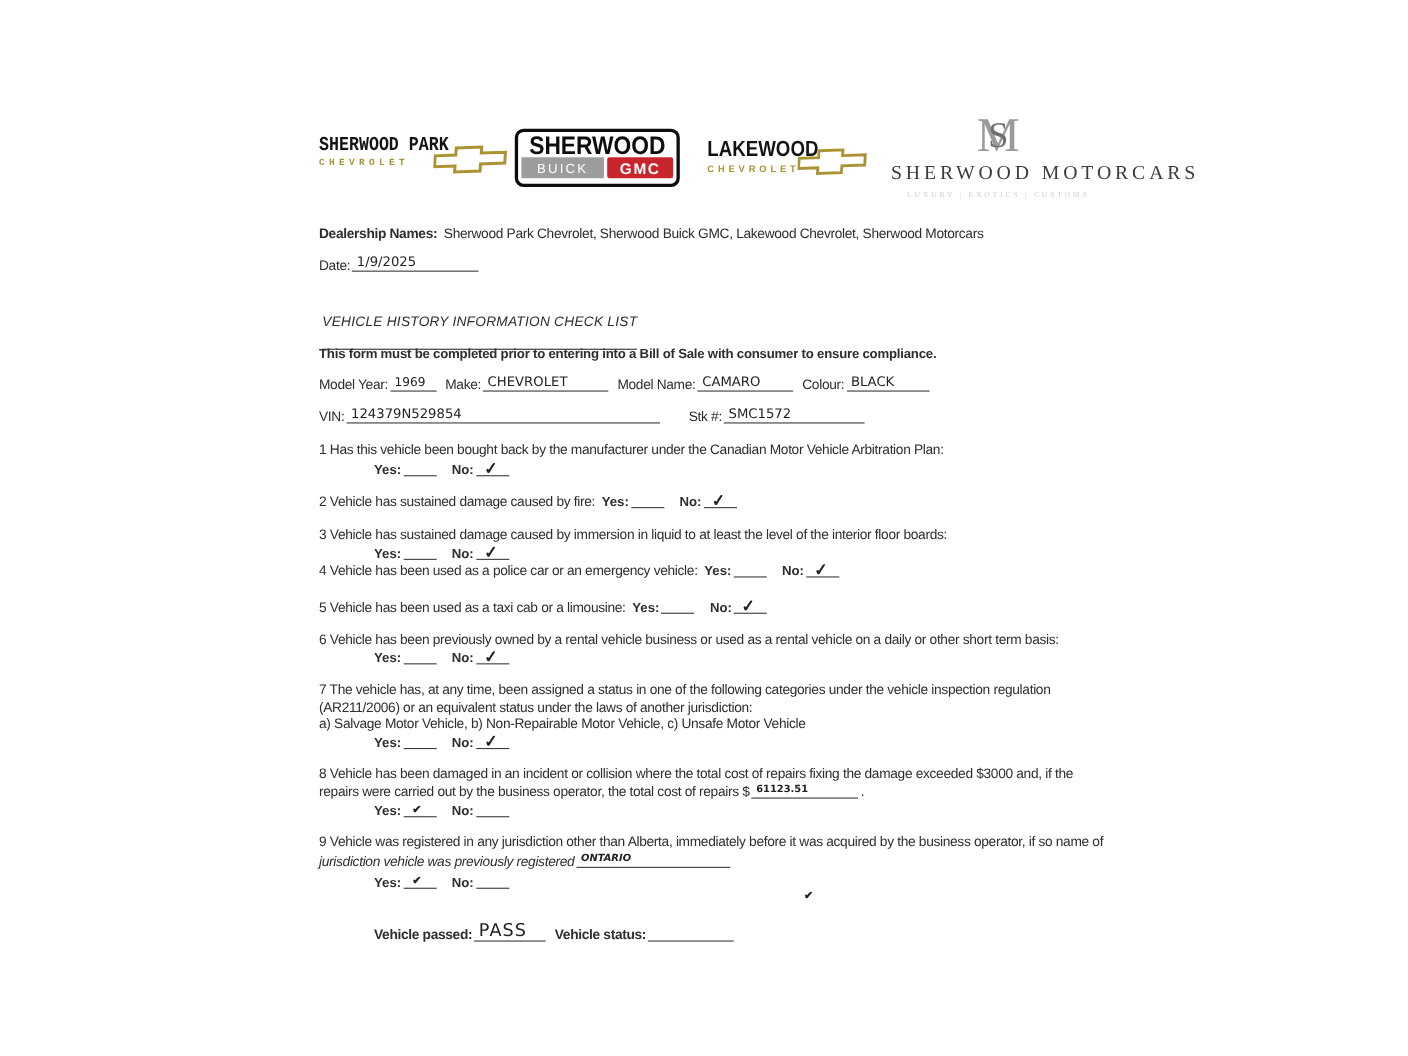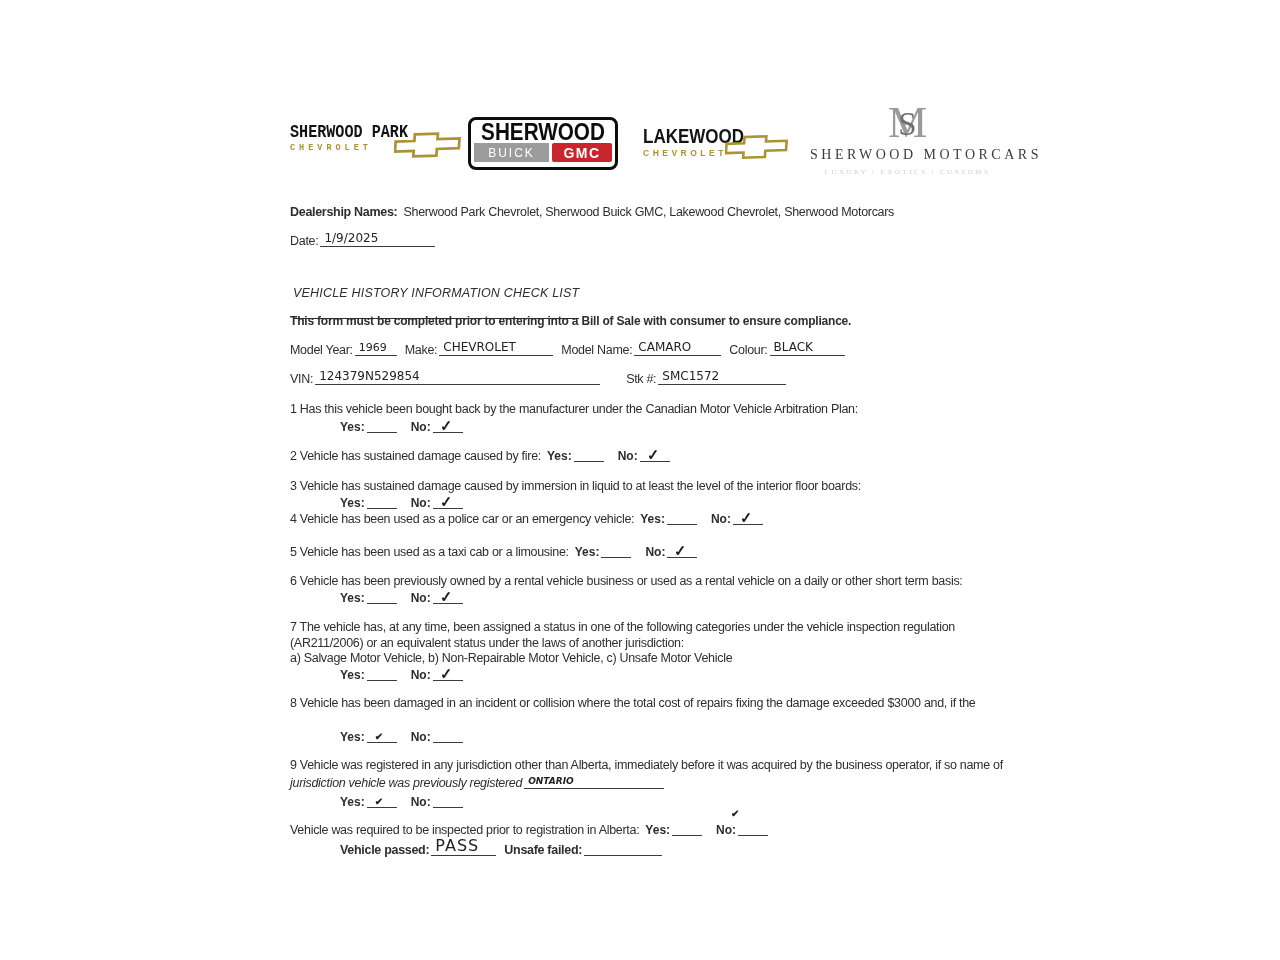--- a/index.html
+++ b/index.html
@@ -81,21 +81,21 @@
   .lk-logo { width:160px; }
   .lk-logo .logo-title { font-size:20px; transform:scaleX(0.85); }
 
   .ms-logo { width:195px; text-align:center; font-family:"Liberation Serif", serif; }
   .ms-mono { position:relative; display:inline-block; height:46px; line-height:46px; }
   .ms-m { font-size:44px; color:#9a9a9a; }
   .ms-s {
     position:absolute; left:50%; top:4px; transform:translateX(-50%);
     font-size:33px; color:#6f6f6f; line-height:40px;
   }
-  .ms-title { font-size:14px; letter-spacing:3.5px; color:#3c3c3c; margin-top:1px; white-space:nowrap; }
+  .ms-title { font-size:18px; letter-spacing:3.5px; color:#3c3c3c; margin-top:1px; white-space:nowrap; }
   .ms-tag { font-size:7px; letter-spacing:2.5px; color:#cfcfcf; margin-top:5px; white-space:nowrap; }
 </style>
 </head>
 <body>
 
 <div class="canvas">
 
   <div class="abs sp-logo" style="left:290px; top:123px;font-family:Liberation Mono, monospace;">
     <div class="logo-title">SHERWOOD PARK</div>
     <div class="gold-sub">CHEVROLET</div>
@@ -183,33 +183,33 @@
   </div>
 
   <div class="abs q" style="left:290px; top:620px;">7 The vehicle has, at any time, been assigned a status in one of the following categories under the vehicle inspection regulation</div>
   <div class="abs q" style="left:290px; top:636px;">(AR211/2006) or an equivalent status under the laws of another jurisdiction:</div>
   <div class="abs q" style="left:290px; top:651px;">a) Salvage Motor Vehicle, b) Non-Repairable Motor Vehicle, c) Unsafe Motor Vehicle</div>
   <div class="abs yn" style="left:340px; top:667px;">
     <span class="b">Yes:</span><span class="uline w30"></span><span class="sp"></span><span class="b">No:</span><span class="uline w30"><span class="chk">✓</span></span>
   </div>
 
   <div class="abs q" style="left:290px; top:696px;">8 Vehicle has been damaged in an incident or collision where the total cost of repairs fixing the damage exceeded $3000 and, if the</div>
+  <div class="abs q" style="left:290px; top:712px;">
+    <span>repairs were carried out by the business operator, the total cost of repairs $</span><span class="uline w97"><span class="fill fill-sm">61123.51</span></span><span>.</span>
+  </div>
   <div class="abs yn" style="left:340px; top:729px;">
     <span class="b">Yes:</span><span class="uline w30"><span class="chk chk-sm">✔</span></span><span class="sp"></span><span class="b">No:</span><span class="uline w30"></span>
   </div>
 
   <div class="abs q" style="left:290px; top:758px;">9 Vehicle was registered in any jurisdiction other than Alberta, immediately before it was acquired by the business operator, if so name of</div>
   <div class="abs q" style="left:290px; top:775px;font-style:italic;">
     <span>jurisdiction vehicle was previously registered</span><span class="uline w140"><span class="fill fill-sm">ONTARIO</span></span>
   </div>
   <div class="abs yn" style="left:340px; top:794px;">
     <span class="b">Yes:</span><span class="uline w30"><span class="chk chk-sm">✔</span></span><span class="sp"></span><span class="b">No:</span><span class="uline w30"></span>
   </div>
 
   <div class="abs chk-float" style="left:731px; top:808px;">✔</div>
-  <div class="abs q" style="left:290px; top:822px;">
-    <span>Vehicle was required to be inspected prior to registration in Alberta:</span><span class="sp6"></span><span class="b yn">Yes:</span><span class="uline w30"></span><span class="sp"></span><span class="b yn">No:</span><span class="uline w30"></span>
-  </div>
   <div class="abs q" style="left:340px; top:839px;">
-    <span class="b">Vehicle passed:</span><span class="uline w65" style="height:16px;"><span class="fill fill-lg">PASS</span></span><span class="sp6"></span><span class="b">Unsafe failed:</span><span class="uline w78"><span class="fill"></span></span>
+    <span class="b">Vehicle passed:</span><span class="uline w65" style="height:16px;"><span class="fill fill-lg">PASS</span></span><span class="sp6"></span><span class="b">Vehicle status:</span><span class="uline w78"><span class="fill"></span></span>
   </div>
 
 </div>
 
 </body></html>

